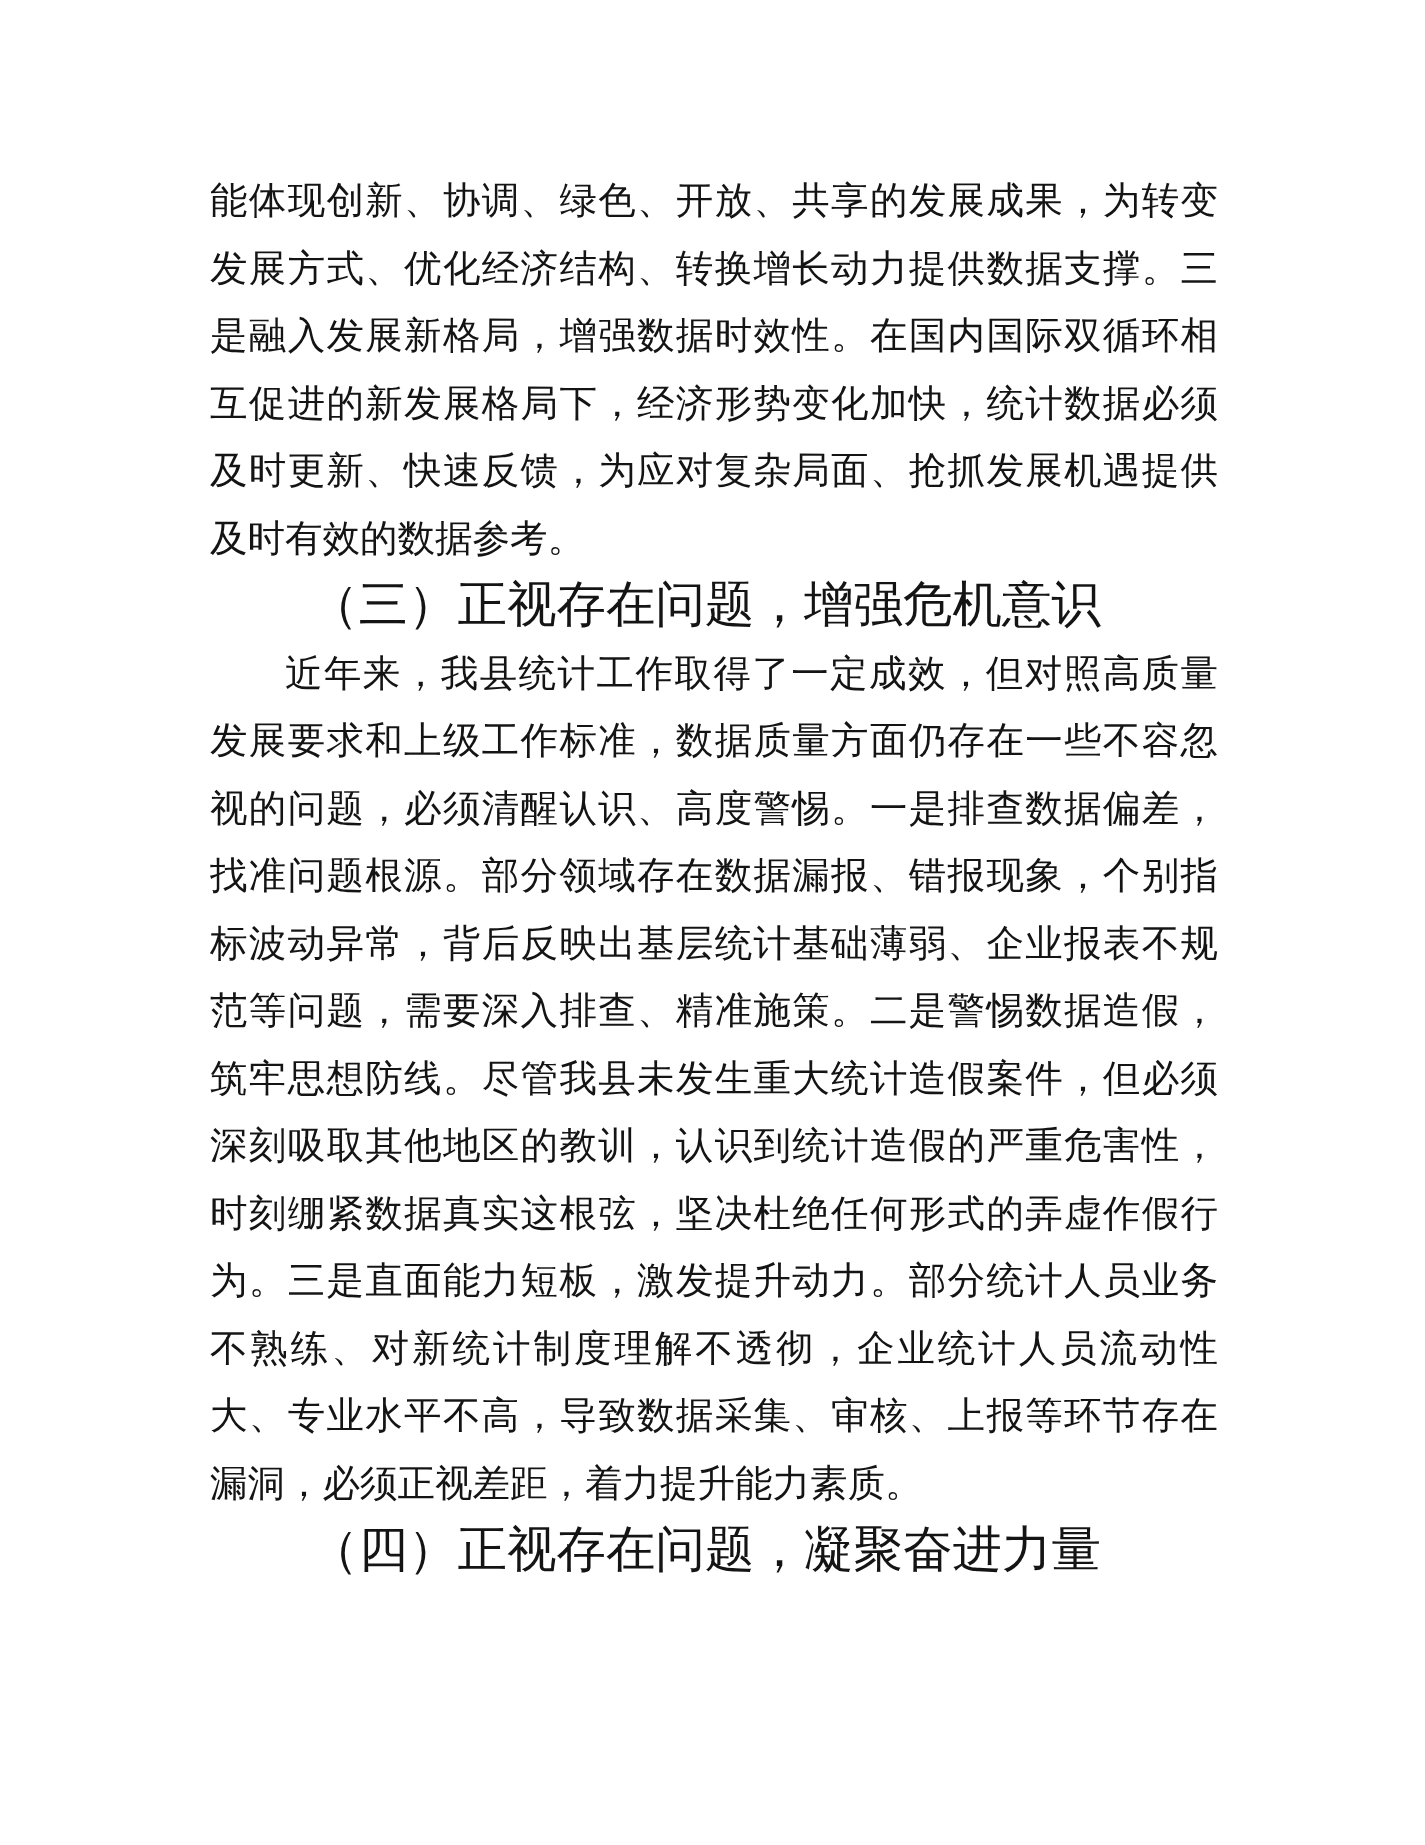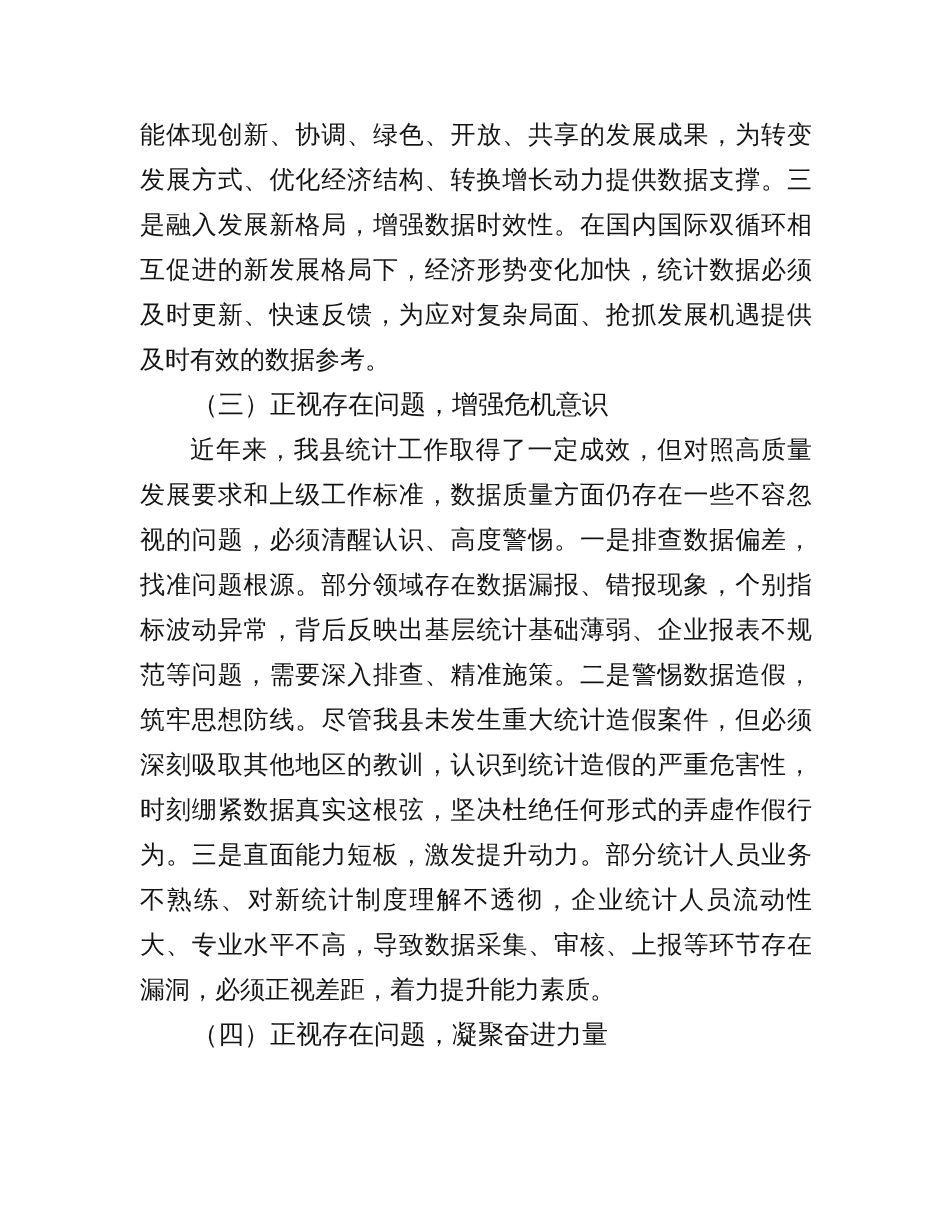--- a/index.html
+++ b/index.html
@@ -31,21 +31,21 @@
     word-break: break-all;
   }
   .para.indent {
     text-indent: 2em;
   }
   .heading {
     margin: 0;
     text-align: left;
     text-indent: 2em;
     font-weight: normal;
-    font-size: 26px;
+    font-size: 33px;
     line-height: 45px;
   }
 </style>
 </head>
 <body>
 
 <div class="page">
   <p class="para">能体现创新、协调、绿色、开放、共享的发展成果，为转变发展方式、优化经济结构、转换增长动力提供数据支撑。三是融入发展新格局，增强数据时效性。在国内国际双循环相互促进的新发展格局下，经济形势变化加快，统计数据必须及时更新、快速反馈，为应对复杂局面、抢抓发展机遇提供及时有效的数据参考。</p>
   <p class="heading">（三）正视存在问题，增强危机意识</p>
   <p class="para indent">近年来，我县统计工作取得了一定成效，但对照高质量发展要求和上级工作标准，数据质量方面仍存在一些不容忽视的问题，必须清醒认识、高度警惕。一是排查数据偏差，找准问题根源。部分领域存在数据漏报、错报现象，个别指标波动异常，背后反映出基层统计基础薄弱、企业报表不规范等问题，需要深入排查、精准施策。二是警惕数据造假，筑牢思想防线。尽管我县未发生重大统计造假案件，但必须深刻吸取其他地区的教训，认识到统计造假的严重危害性，时刻绷紧数据真实这根弦，坚决杜绝任何形式的弄虚作假行为。三是直面能力短板，激发提升动力。部分统计人员业务不熟练、对新统计制度理解不透彻，企业统计人员流动性大、专业水平不高，导致数据采集、审核、上报等环节存在漏洞，必须正视差距，着力提升能力素质。</p>

